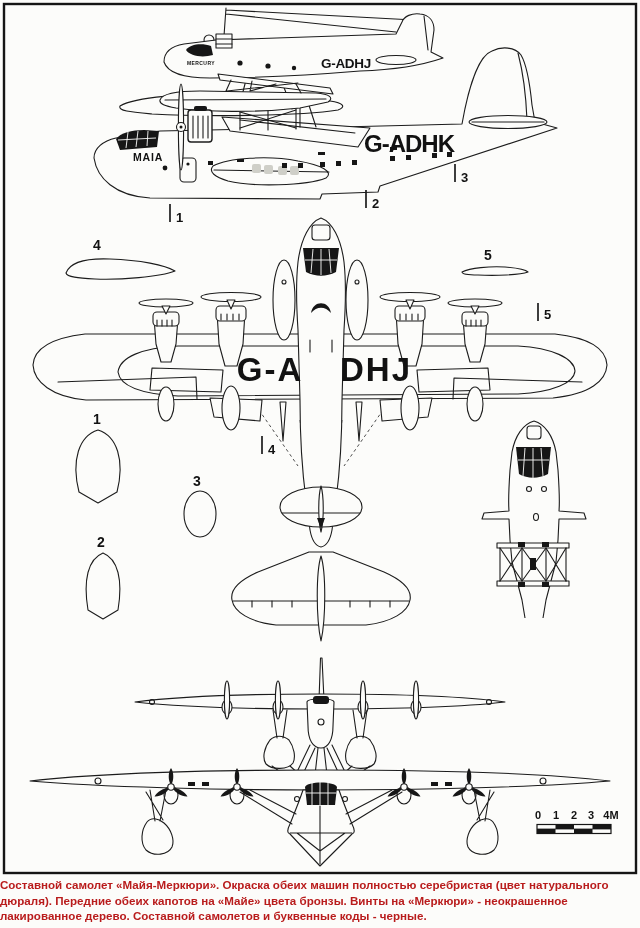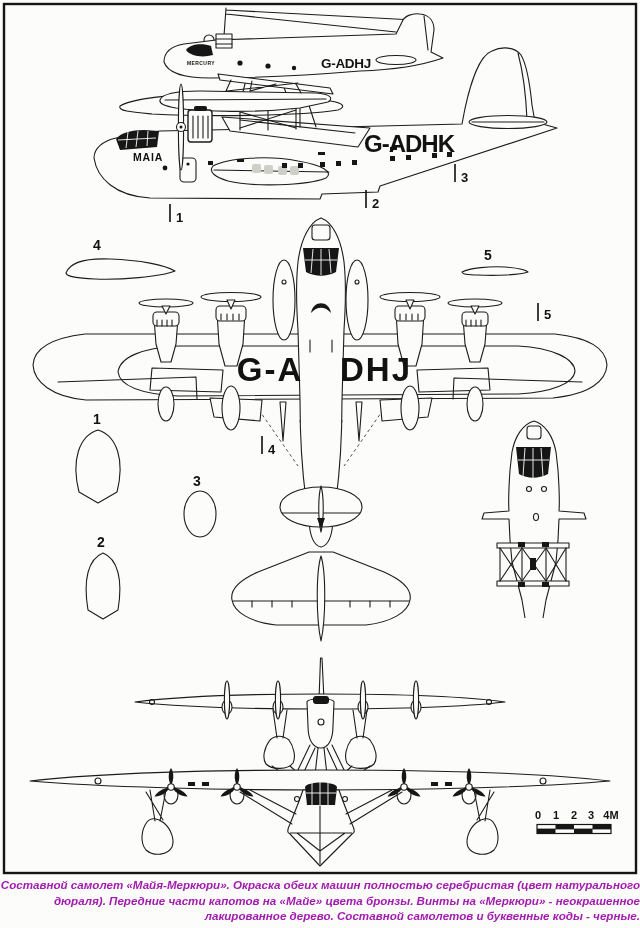--- a/index.html
+++ b/index.html
@@ -1,19 +1,19 @@
 <!DOCTYPE html>
 <html><head>
 <meta charset="utf-8">
 <style>
   html,body{margin:0;padding:0;background:#e8e8e6;}
   .page{
     position:relative;width:640px;height:928px;margin:0 auto;
     background:#fcfcfa;overflow:hidden;
-    font-family:"Liberation Sans",sans-serif;color:#a21caf;
+    font-family:"Liberation Sans",sans-serif;color:#b91c1c;
   }
   .art{position:absolute;left:0;top:0;}
   
   .ln{fill:none;stroke:#1c1c1c;stroke-width:1.1;stroke-linejoin:round;stroke-linecap:round;}
   .ln2{fill:none;stroke:#1c1c1c;stroke-width:1.7;stroke-linejoin:round;}
   .fw{fill:#fcfcfa;stroke:#1c1c1c;stroke-width:1.1;stroke-linejoin:round;}
   .fw2{fill:#fcfcfa;stroke:#1c1c1c;stroke-width:1.4;stroke-linejoin:round;}
   .blk{fill:#161616;stroke:none;}
   .gst{fill:#cfcfc8;stroke:none;}
   .dash{fill:none;stroke:#3a3a3a;stroke-width:0.9;stroke-dasharray:3 3;}
@@ -22,21 +22,21 @@
   .t-tiny{font-size:5px;font-weight:bold;letter-spacing:.4px;}
   .t-maia{font-size:10.5px;font-weight:bold;letter-spacing:.8px;}
   .t-regS{font-size:13.5px;font-weight:bold;letter-spacing:-.3px;}
   .t-regM{font-size:24px;font-weight:bold;letter-spacing:-1px;}
   .t-regW{font-size:33px;font-weight:bold;letter-spacing:2px;}
   .t-call{font-size:13px;font-weight:bold;}
   .t-det{font-size:14px;font-weight:bold;}
   .t-scale{font-size:11px;font-weight:bold;}
   .caption{
     position:absolute;left:0;top:877px;width:640px;
-    text-align:right;font-style:italic;font-weight:bold;
+    text-align:left;font-weight:bold;
     font-size:11.6px;line-height:15.5px;
   }
 </style>
 </head>
 <body>
 
 <div class="page">
 
 <svg class="art" width="640" height="928" viewBox="0 0 640 928">
 
@@ -410,17 +410,17 @@
       <rect x="574" y="829" width="18.5" height="4.5" class="blk"></rect>
       <rect x="592.5" y="824.5" width="18.5" height="4.5" class="blk"></rect>
       <rect x="537" y="824.5" width="74" height="9" fill="none" stroke="#161616" stroke-width="1.2"></rect>
       <path d="M537,829 L611,829" stroke="#161616" stroke-width="0.8"></path>
     </g>
   </g>
 </svg>
 
 <div class="caption">
   <div>Составной самолет «Майя-Меркюри». Окраска обеих машин полностью серебристая (цвет натурального</div>
-  <div>дюраля). Передние части капотов на «Майе» цвета бронзы. Винты на «Меркюри» - неокрашенное</div>
+  <div>дюраля). Передние обеих капотов на «Майе» цвета бронзы. Винты на «Меркюри» - неокрашенное</div>
   <div>лакированное дерево. Составной самолетов и буквенные коды - черные.</div>
 </div>
 
 </div>
 
 </body></html>

